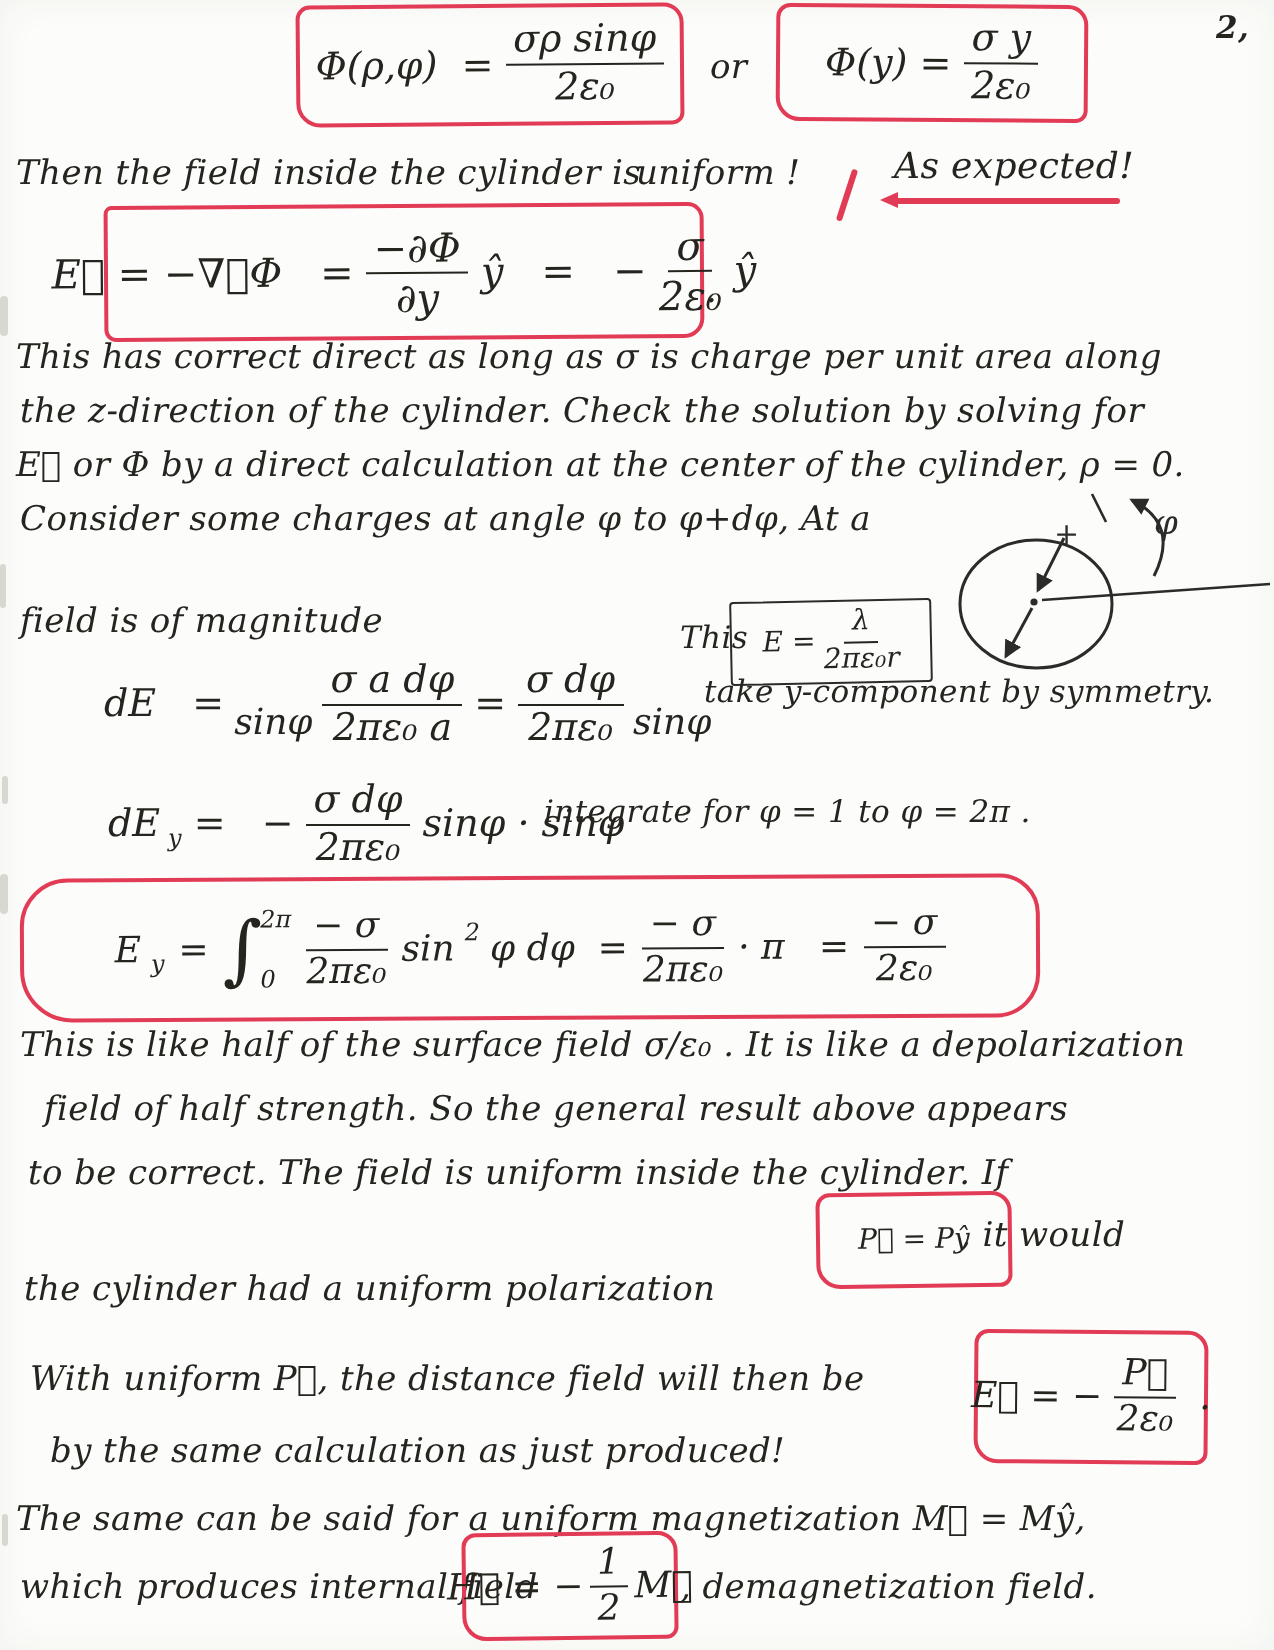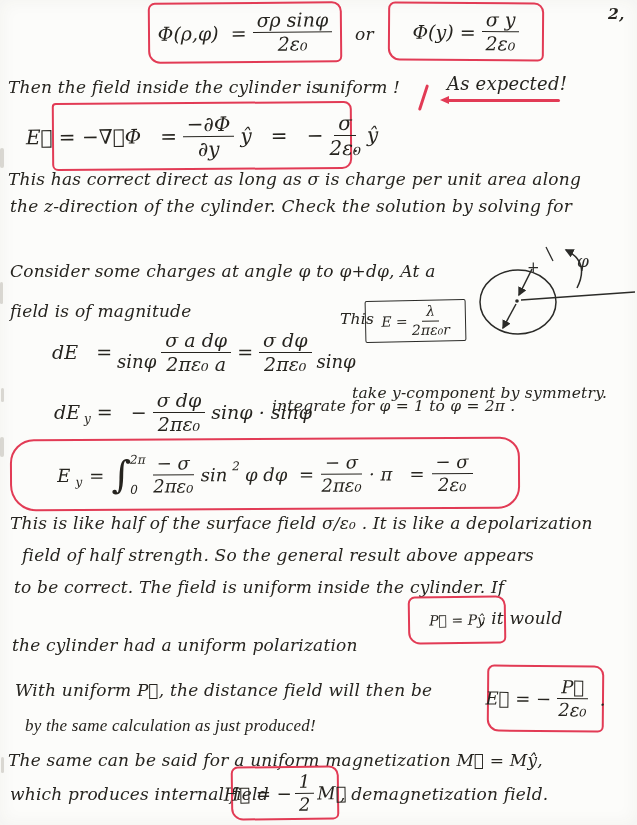--- a/index.html
+++ b/index.html
@@ -99,22 +99,23 @@
           <span class="num">σ</span>
           <span class="den">2ε₀</span>
         </span>
         <span class="tk">ŷ</span>
       </div>
   </div>
   <div class="abs hw" style="left:353px;top:136px;">.</div>
 
   <div class="abs hw" style="left:8px;top:169px;">This has correct direct as long as σ is charge per unit area along</div>
   <div class="abs hw" style="left:10px;top:196px;">the z-direction of the cylinder.    Check the solution by solving for</div>
-
-  <div class="abs hw" style="left:10px;top:261px;">Consider some charges at angle φ to φ+dφ,  At a</div>
+  <div class="abs hw" style="left:8px;top:223px;">E⃗  or Φ    by a direct calculation at the center of the cylinder, ρ = 0.</div>
+
+  <div class="abs hw" style="left:10px;top:250px;">Consider some charges at angle φ to φ+dφ,  At a</div>
   <div class="abs hw" style="left:10px;top:301px;">field is of magnitude</div>
   <div class="abs hw-sm" style="left:340px;top:310px;">This</div>
   <div class="blackbox" style="left:365px;top:300px;width:99px;height:40px;">
     <div class="eq" style="font-size:14px;gap:4px;">
         <span class="tk">E =</span>
         <span class="frac">
           <span class="num">λ</span>
           <span class="den">2πε₀r</span>
         </span>
       </div>
@@ -144,21 +145,21 @@
         <span class="num">σ a dφ</span>
         <span class="den">2πε₀ a</span>
       </span>
       <span class="tk">=</span>
       <span class="frac">
         <span class="num">σ dφ</span>
         <span class="den">2πε₀</span>
       </span>
       <span class="sm">sinφ</span>
     </div>
-  <div class="abs hw-sm" style="left:352px;top:337px;margin-top:47px;">take y-component by symmetry.</div>
+  <div class="abs hw-sm" style="left:352px;top:337px;">take y-component by symmetry.</div>
 
   <div class="abs eq" style="left:54px;top:390px;font-size:19px;">
       <span class="tk">dE</span>
       <span class="ssub">y</span>
       <span class="tk">=   −</span>
       <span class="frac">
         <span class="num">σ dφ</span>
         <span class="den">2πε₀</span>
       </span>
       <span class="tk">sinφ · sinφ</span>
@@ -210,21 +211,21 @@
   <div class="redbox" style="left:487px;top:665px;width:113px;height:63px;transform:rotate(.5deg);">
     <div class="eq" style="font-size:18px;">
         <span class="tk">E⃗ = −</span>
         <span class="frac">
           <span class="num">P⃗</span>
           <span class="den">2ε₀</span>
         </span>
         <span class="tk"> .</span>
       </div>
   </div>
-  <div class="abs hw" style="left:25px;top:716px;font-family:Liberation Serif, serif;">by the same calculation as just produced!</div>
+  <div class="abs hw" style="left:25px;top:716px;">by the same calculation as just produced!</div>
 
   <div class="abs hw" style="left:8px;top:750px;">The same can be said for a uniform magnetization  M⃗ = Mŷ,</div>
   <div class="abs hw" style="left:10px;top:784px;">which produces internal field</div>
   <div class="redbox" style="left:231px;top:766px;width:104px;height:50px;transform:rotate(-.7deg);">
     <div class="eq" style="font-size:18px;gap:3px;">
         <span class="tk">H⃗ = −</span>
         <span class="frac">
           <span class="num">1</span>
           <span class="den">2</span>
         </span>

